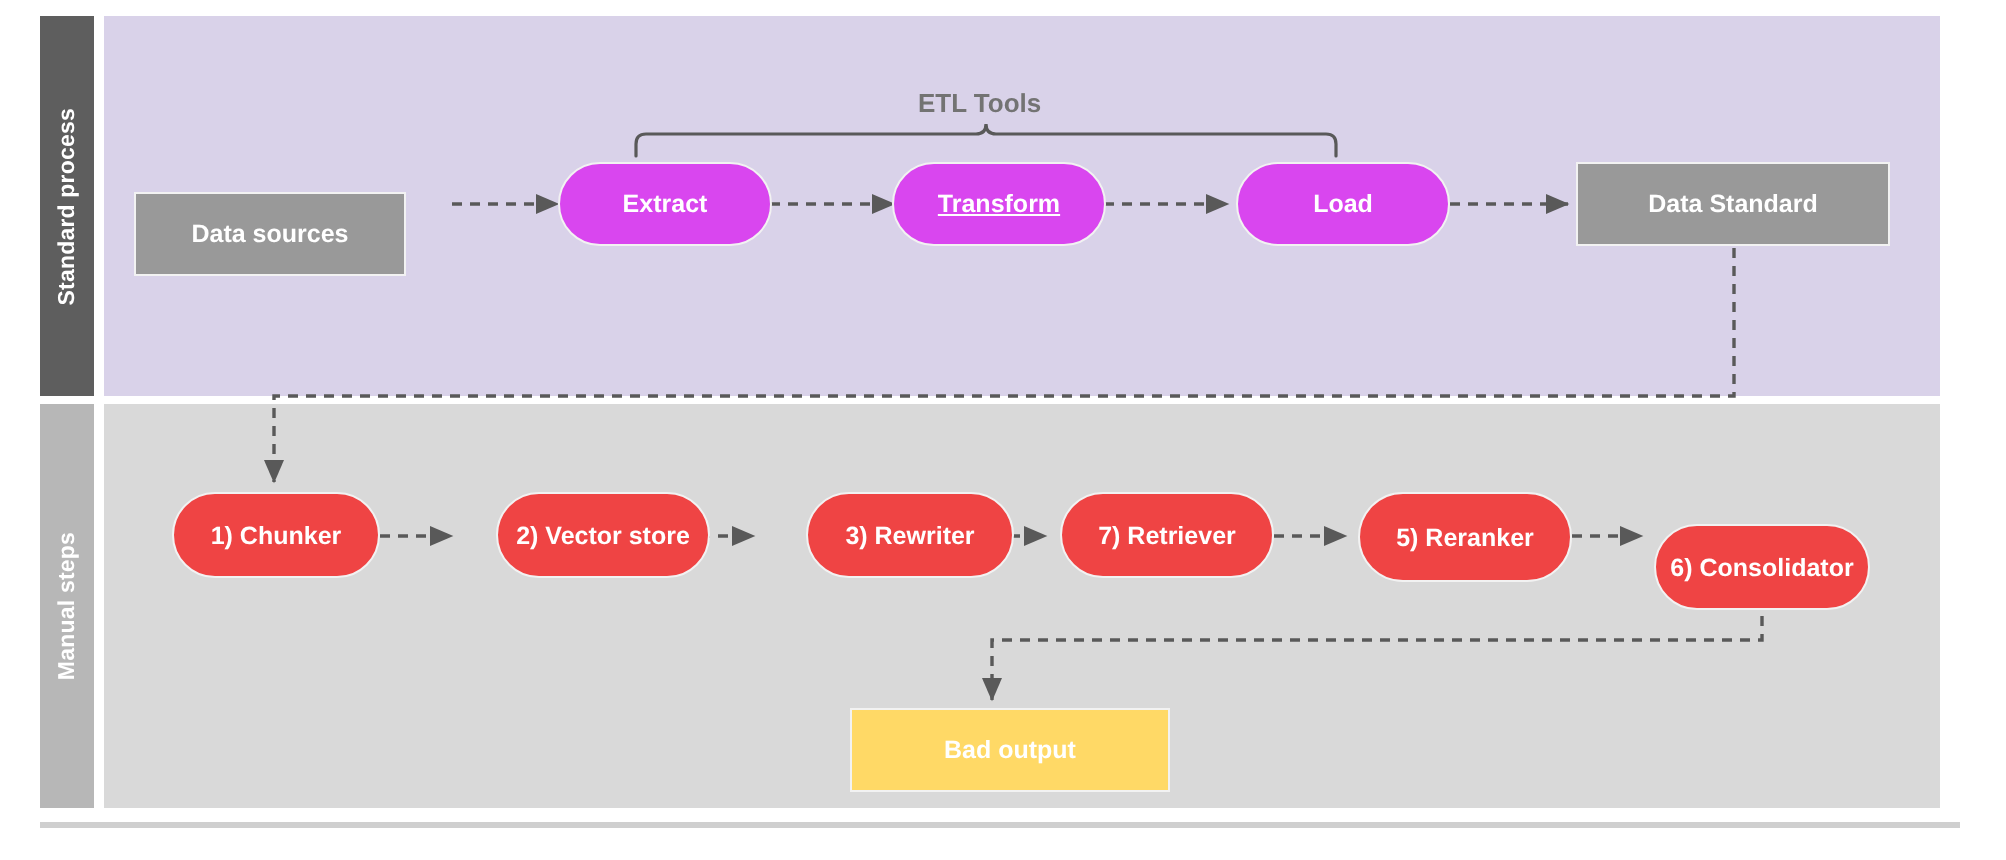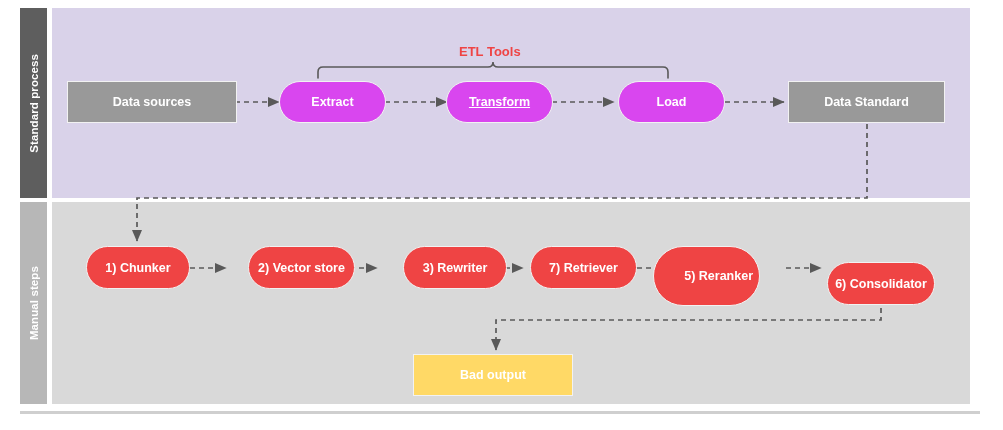--- a/index.html
+++ b/index.html
@@ -24,21 +24,21 @@
   .node{position:absolute;box-sizing:border-box;display:flex;align-items:center;
         justify-content:center;text-align:center;color:#ffffff;font-weight:bold;
         font-size:12.5px;line-height:14px;border:1.6px solid #F2F2F2;padding:0 6px;}
   .rect{border-radius:0;}
   .pill{border-radius:999px;}
   .gray{background:#999999;}
   .gray-light{background:#ef4444;}
   .magenta{background:#d946ef;}
   .yellow{background:#FFD966;}
 
-  .brace-label{position:absolute;color:#ef4444;font-size:13px;font-weight:bold;
+  .brace-label{position:absolute;color:#737373;font-size:13px;font-weight:bold;
                white-space:nowrap;}
 </style>
 </head>
 <body>
 
 <div id="stage">
 
   <div class="band band-top"></div>
   <div class="band band-bottom"></div>
 
@@ -68,21 +68,21 @@
       <line x1="487" y1="268" x2="523" y2="268" marker-end="url(#arrow)"></line>
       <line x1="637" y1="268" x2="673" y2="268" marker-end="url(#arrow)"></line>
       <line x1="786" y1="268" x2="821" y2="268" marker-end="url(#arrow)"></line>
 
       <path d="M881,290 L881,320 L496,320 L496,350" marker-end="url(#arrow)"></path>
     </g>
 
     <path d="M318,78 L318,72 Q318,67 323,67 L488,67 Q493,67 493,62 Q493,67 498,67 L663,67 Q668,67 668,72 L668,78" stroke="#595959" stroke-width="1.6" fill="none" stroke-linecap="round"></path>
   </svg>
 
-  <div class="node rect gray" style="left:67px;top:81px;width:170px;height:42px;">
+  <div class="node rect gray" style="left:67px;top:96px;width:136px;height:42px;">
     <span>Data sources</span>
   </div>
 
   <div class="node pill magenta" style="left:279px;top:81px;width:107px;height:42px;">
     <span>Extract</span>
   </div>
 
   <div class="node pill magenta" style="left:446px;top:81px;width:107px;height:42px;text-decoration:underline;">
     <span>Transform</span>
   </div>
@@ -104,28 +104,28 @@
   </div>
 
   <div class="node pill gray-light" style="left:403px;top:246px;width:104px;height:43px;">
     <span>3) Rewriter</span>
   </div>
 
   <div class="node pill gray-light" style="left:530px;top:246px;width:107px;height:43px;">
     <span>7) Retriever</span>
   </div>
 
-  <div class="node pill gray-light" style="left:653px;top:246px;width:107px;height:60px;justify-content:flex-end;">
+  <div class="node pill gray-light" style="left:679px;top:246px;width:107px;height:45px;">
     <span>5) Reranker</span>
   </div>
 
   <div class="node pill gray-light" style="left:827px;top:246px;width:108px;height:43px;margin-top:16px;">
     <span>6) Consolidator</span>
   </div>
 
-  <div class="node rect yellow" style="left:413px;top:354px;width:160px;height:42px;">
+  <div class="node rect yellow" style="left:425px;top:354px;width:160px;height:42px;">
     <span>Bad output</span>
   </div>
 
   <div class="brace-label" style="left:459px;top:44px;">ETL Tools</div>
 
   <div class="bottom-rule"></div>
 </div>
 
 </body></html>

